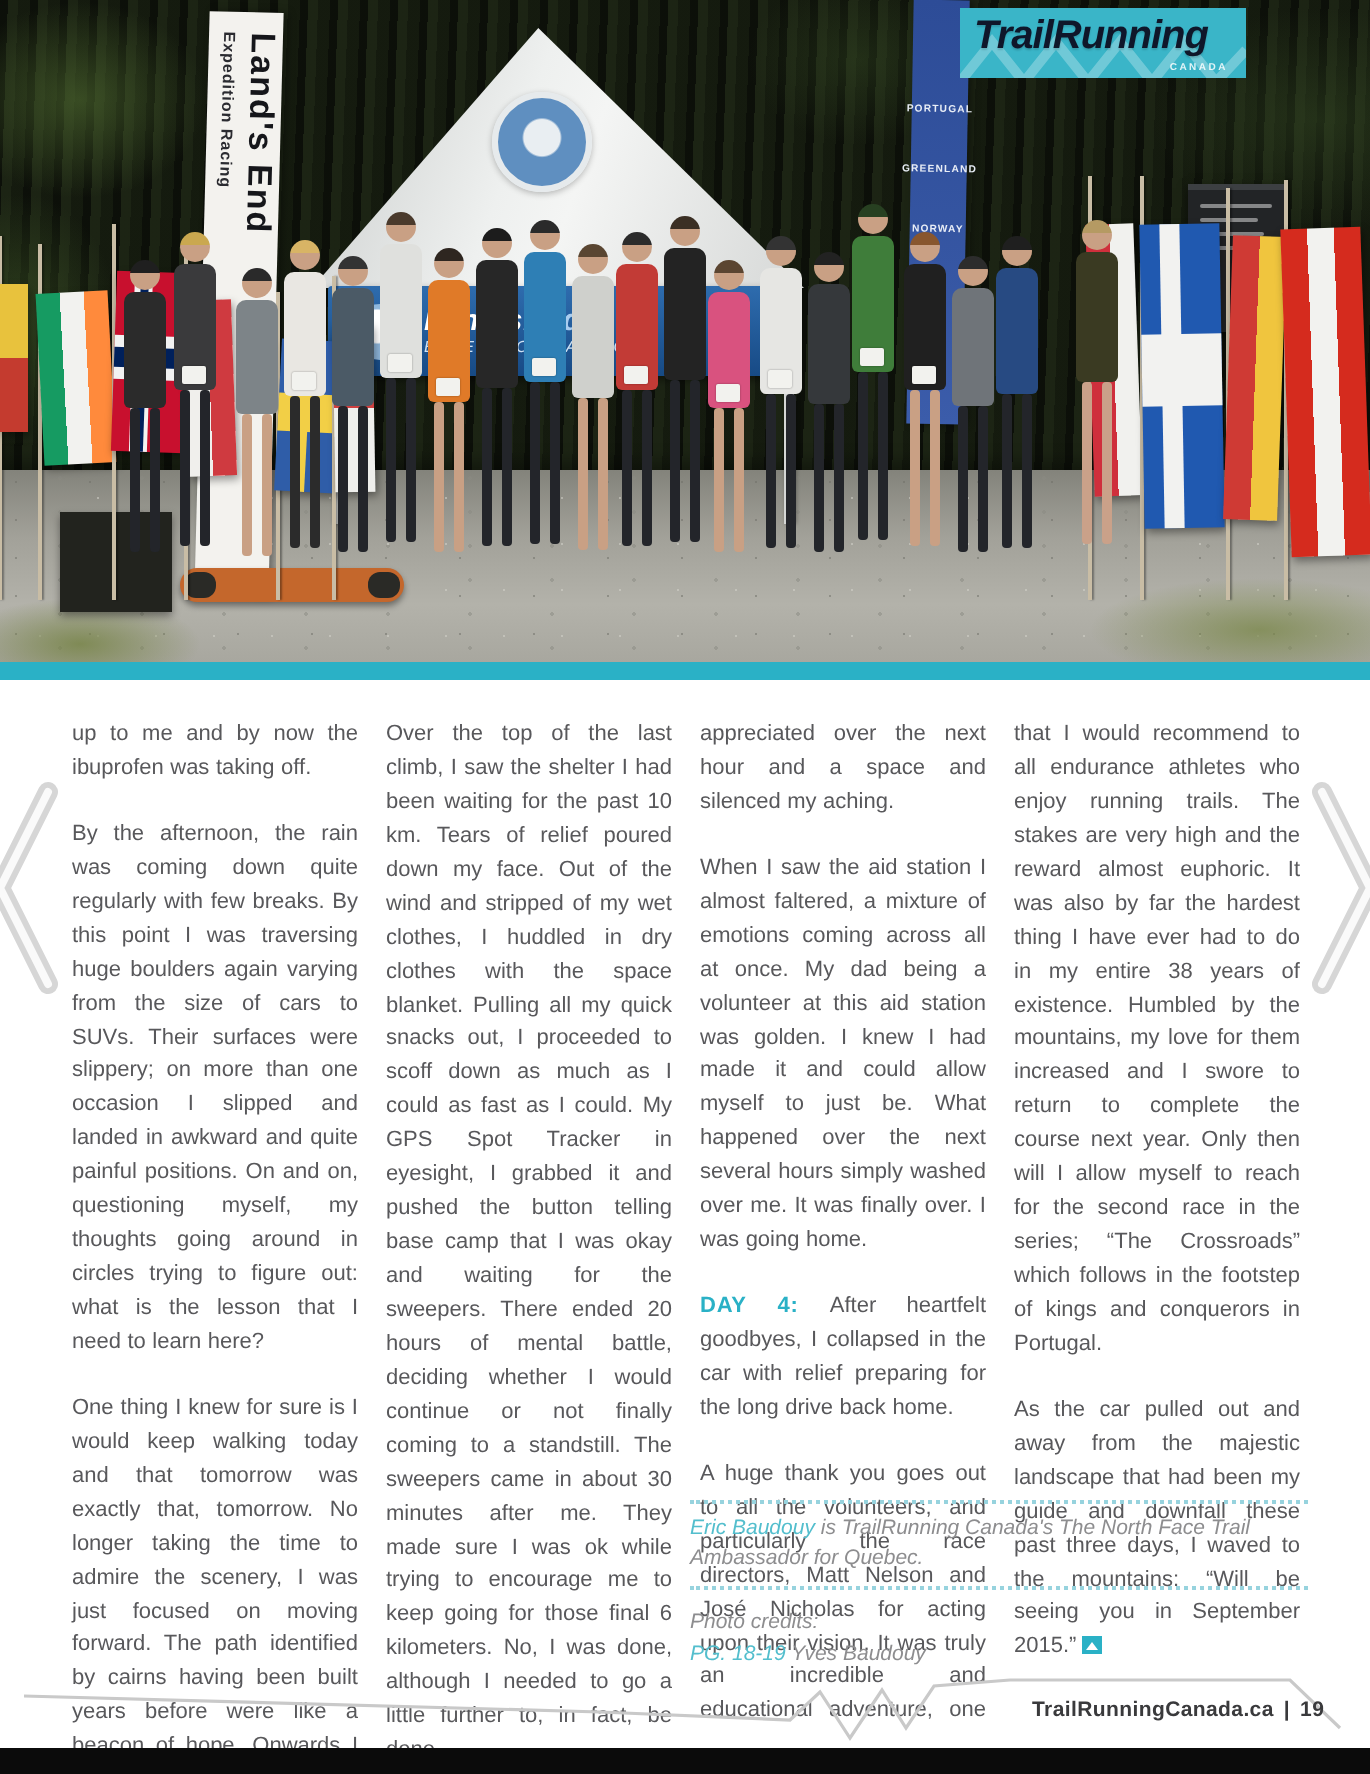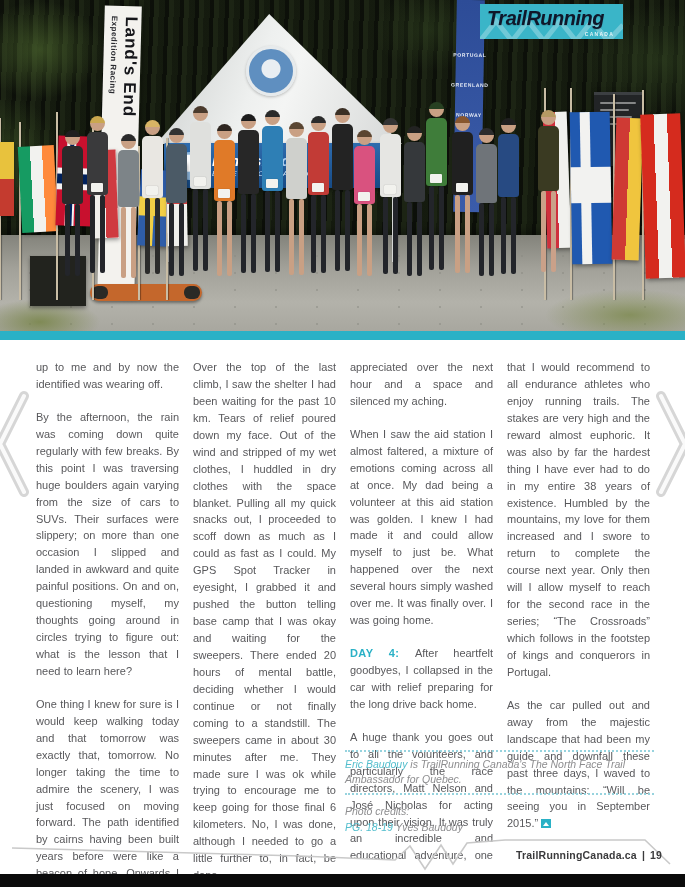--- a/index.html
+++ b/index.html
@@ -410,21 +410,21 @@
     <polyline points="34,8 10,56 34,104" fill="none" stroke="#fafafa" stroke-width="4" stroke-linecap="round" stroke-linejoin="round"></polyline>
   </svg>
   <svg class="chev right" width="44" height="112" viewBox="0 0 44 112">
     <polyline points="10,8 34,56 10,104" fill="none" stroke="#d6d6d6" stroke-width="10" stroke-linecap="round" stroke-linejoin="round"></polyline>
     <polyline points="10,8 34,56 10,104" fill="none" stroke="#fafafa" stroke-width="4" stroke-linecap="round" stroke-linejoin="round"></polyline>
   </svg>
 
   <div id="body">
     <div id="cols">
         <div class="col">
-          <p>up to me and by now the identified was wearing off.</p>
+          <p>up to me and by now the ibuprofen was taking off.</p>
           <p>By the afternoon, the rain was coming down quite regularly with few breaks. By this point I was traversing huge boulders again varying from the size of cars to SUVs. Their surfaces were slippery; on more than one occasion I slipped and landed in awkward and quite painful positions. On and on, questioning myself, my thoughts going around in circles trying to figure out: what is the lesson that I need to learn here?</p>
           <p>One thing I knew for sure is I would keep walking today and that tomorrow was exactly that, tomorrow. No longer taking the time to admire the scenery, I was just focused on moving forward. The path identified by cairns having been built years before were like a beacon of hope. Onwards I went, penance being paid by way of mental and physical fatigue.</p>
         </div>
         <div class="col">
           <p>Over the top of the last climb, I saw the shelter I had been waiting for the past 10 km. Tears of relief poured down my face. Out of the wind and stripped of my wet clothes, I huddled in dry clothes with the space blanket. Pulling all my quick snacks out, I proceeded to scoff down as much as I could as fast as I could. My GPS Spot Tracker in eyesight, I grabbed it and pushed the button telling base camp that I was okay and waiting for the sweepers. There ended 20 hours of mental battle, deciding whether I would continue or not finally coming to a standstill. The sweepers came in about 30 minutes after me. They made sure I was ok while trying to encourage me to keep going for those final 6 kilometers. No, I was done, although I needed to go a little further to, in fact, be done.</p>
         </div>
         <div class="col">
           <p>appreciated over the next hour and a space and silenced my aching.</p>
           <p>When I saw the aid station I almost faltered, a mixture of emotions coming across all at once. My dad being a volunteer at this aid station was golden. I knew I had made it and could allow myself to just be. What happened over the next several hours simply washed over me. It was finally over. I was going home.</p>
           <p><span class="lead">DAY 4: </span>After heartfelt goodbyes, I collapsed in the car with relief preparing for the long drive back home.</p>

